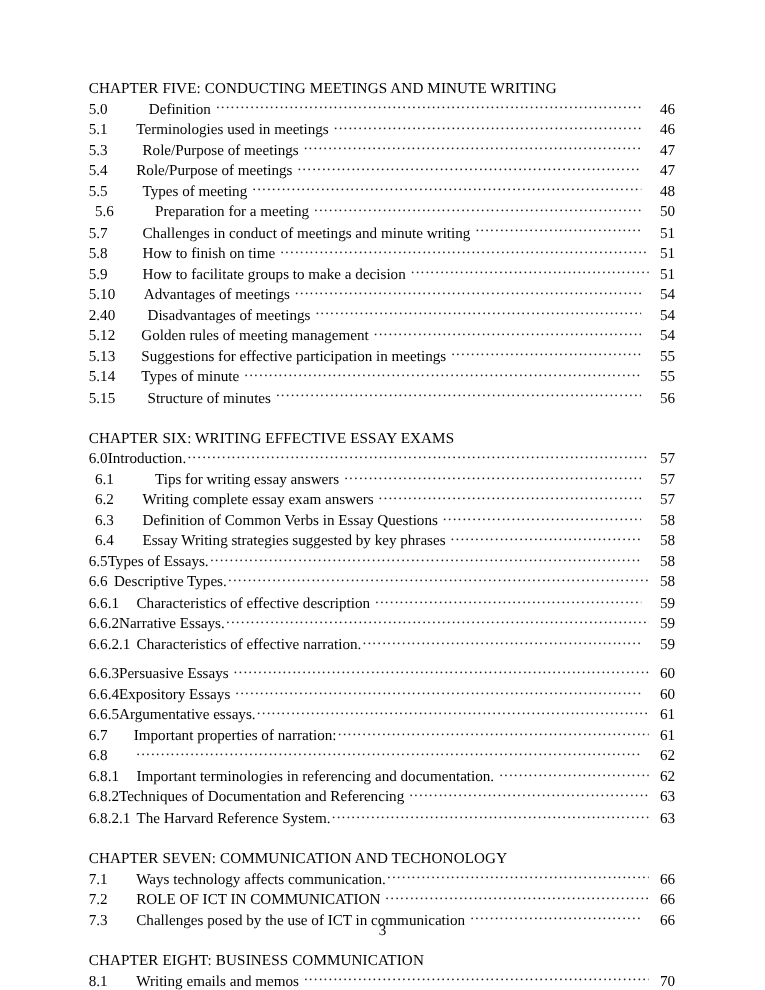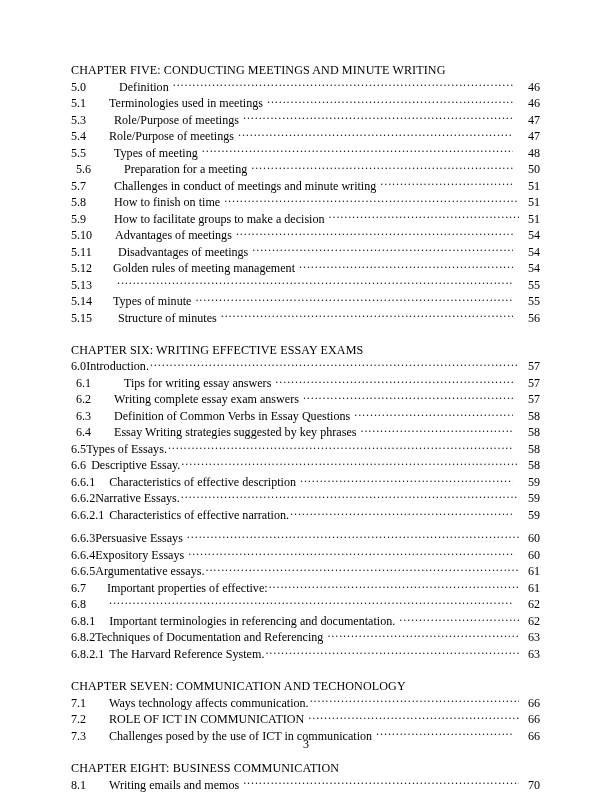--- a/index.html
+++ b/index.html
@@ -176,35 +176,36 @@
     </div>
 
     <div class="entry">
       <span class="num n-w2 ti-0">5.10</span>
       <span class="title ti-1">Advantages of meetings</span>
       <span class="leader lead-0"></span>
       <span class="pg pg-w-gap">54</span>
     </div>
 
     <div class="entry">
-      <span class="num n-w2 ti-0">5.11</span>
+      <span class="num n-w2 ti-0">2.40</span>
       <span class="title ti-2">Disadvantages of meetings</span>
       <span class="leader lead-0"></span>
       <span class="pg pg-w-gap">54</span>
     </div>
 
     <div class="entry">
       <span class="num n-w2 ti-0">5.12</span>
       <span class="title ti-0">Golden rules of meeting management</span>
       <span class="leader lead-0"></span>
       <span class="pg pg-w-gap">54</span>
     </div>
 
     <div class="entry">
       <span class="num n-w2 ti-0">5.13</span>
+      <span class="title ti-0">Suggestions for effective participation in meetings</span>
       <span class="leader lead-0"></span>
       <span class="pg pg-w-gap">55</span>
     </div>
 
     <div class="entry">
       <span class="num n-w2 ti-0">5.14</span>
       <span class="title ti-0">Types of minute</span>
       <span class="leader lead-0"></span>
       <span class="pg pg-w-gap">55</span>
     </div>
@@ -257,21 +258,21 @@
 
     <div class="entry">
       <span class="num n-auto ti-0">6.5</span>
       <span class="title ti-0">Types of Essays.</span>
       <span class="leader lead-1"></span>
       <span class="pg pg-w-gap">58</span>
     </div>
 
     <div class="entry">
       <span class="num n-auto ti-0">6.6</span>
-      <span class="title ti-2">Descriptive Essay.</span>
+      <span class="title ti-2">Descriptive Types.</span>
       <span class="leader lead-1"></span>
       <span class="pg pg-w">58</span>
     </div>
 
     <div class="entry">
       <span class="num n-auto ti-0">6.6.1</span>
       <span class="title ti-4">Characteristics of effective description</span>
       <span class="leader lead-0"></span>
       <span class="pg pg-w-gap">59</span>
     </div>
@@ -308,21 +309,21 @@
 
     <div class="entry">
       <span class="num n-auto ti-0">6.6.5</span>
       <span class="title ti-0">Argumentative essays.</span>
       <span class="leader lead-1"></span>
       <span class="pg pg-w">61</span>
     </div>
 
     <div class="entry">
       <span class="num n-w1 ti-0">6.7</span>
-      <span class="title ti-1">Important properties of effective:</span>
+      <span class="title ti-1">Important properties of narration:</span>
       <span class="leader lead-1"></span>
       <span class="pg pg-w">61</span>
     </div>
 
     <div class="entry">
       <span class="num n-w1 ti-0">6.8</span>
       <span class="leader lead-0"></span>
       <span class="pg pg-w-gap">62</span>
     </div>
 

